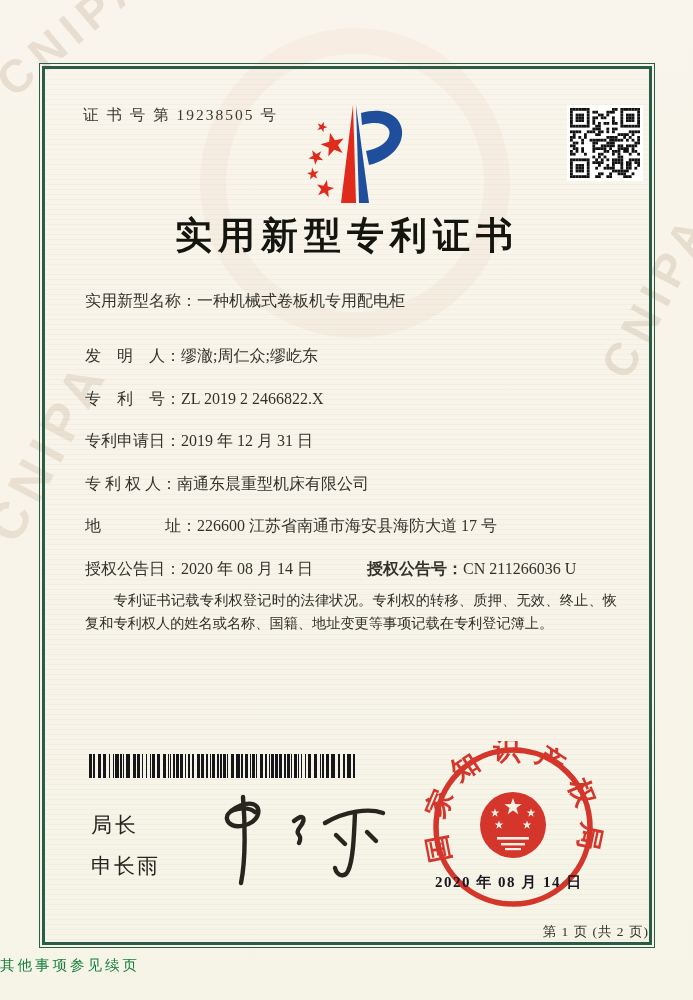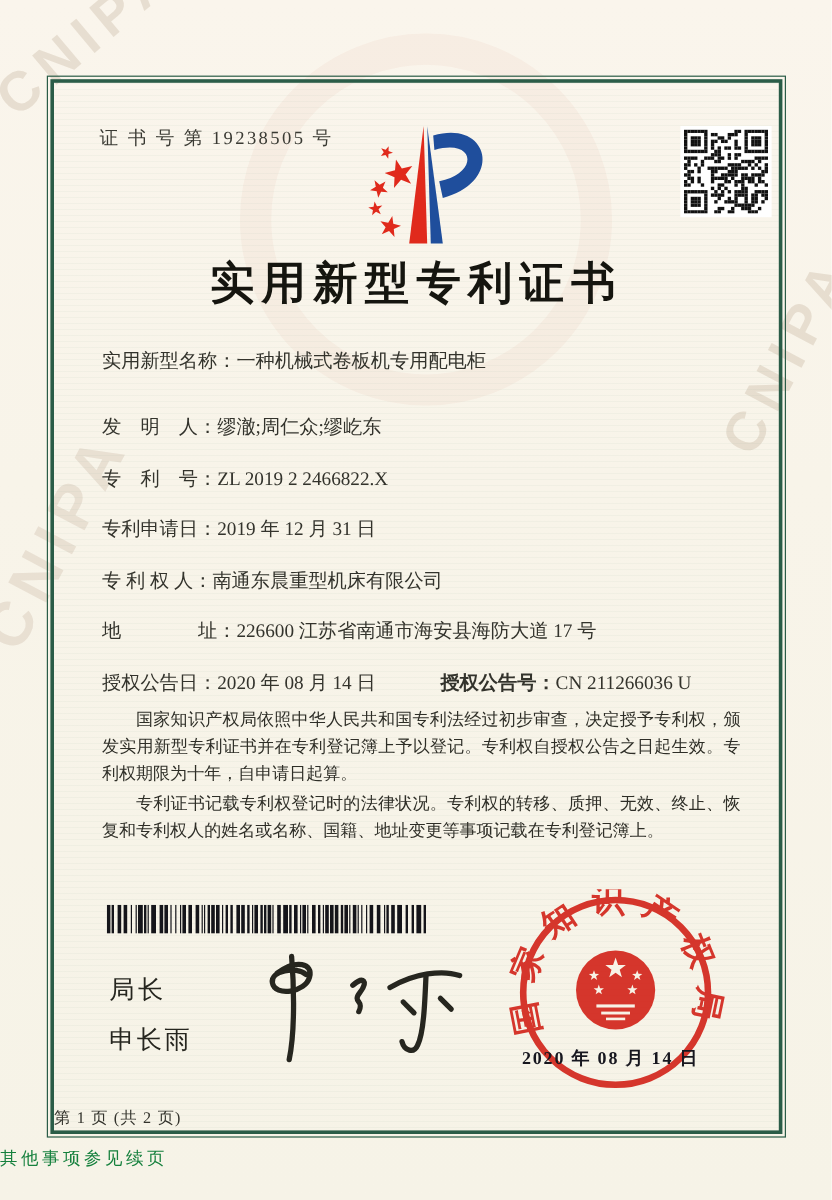--- a/index.html
+++ b/index.html
@@ -73,21 +73,21 @@
   .officer .o2 { letter-spacing:2px; }
   .signature { position:absolute; left:152px; top:722px; width:210px; height:100px; }
   .seal { position:absolute; left:376px; top:672px; width:184px; height:176px; opacity:0.93; }
   .seal-date {
     position:absolute; left:390px; top:804px; width:176px;
     font-size:15px; font-weight:bold; letter-spacing:1.5px;
     color:#17171f; white-space:nowrap;
   }
   .page-no {
     position:absolute; left:0; top:854px; width:100%;
-    text-align:left; font-size:13.5px; letter-spacing:1px; color:#33332c;
+    text-align:right; font-size:13.5px; letter-spacing:1px; color:#33332c;
   }
   .footer-note {
     position:absolute; left:0; top:956px; width:100%;
     text-align:left; font-size:14.5px; letter-spacing:3px; color:#15803d; z-index:1;
   }
 </style>
 </head>
 <body>
 
 <div class="wm wm-tl">CNIPA</div>
@@ -444,21 +444,20 @@
     </div>
     <div class="frow r5">
       <span class="flabel">地　　　　址：</span><span class="fvalue">226600 江苏省南通市海安县海防大道 17 号</span>
     </div>
     <div class="frow r6">
       <span class="flabel">授权公告日：</span><span class="fvalue">2020 年 08 月 14 日</span><span class="flabel grant2">授权公告号：</span><span class="fvalue">CN 211266036 U</span>
     </div>
   </div>
 
   <div class="paras">
-    <p>国家知识产权局依照中华人民共和国专利法经过初步审查，决定授予专利权，颁发实用新型专利证书并在专利登记簿上予以登记。专利权自授权公告之日起生效。专利权期限为十年，自申请日起算。</p>
     <p>专利证书记载专利权登记时的法律状况。专利权的转移、质押、无效、终止、恢复和专利权人的姓名或名称、国籍、地址变更等事项记载在专利登记簿上。</p>
   </div>
 
   <div class="barcode">
     <svg id="barcode-svg" width="272" height="24" viewBox="0 0 272 24">
         <rect x="0" y="0" width="3" height="24" fill="#15151a"></rect>
         <rect x="4" y="0" width="2" height="24" fill="#15151a"></rect>
         <rect x="9" y="0" width="3" height="24" fill="#15151a"></rect>
         <rect x="14" y="0" width="3" height="24" fill="#15151a"></rect>
         <rect x="20" y="0" width="1" height="24" fill="#15151a"></rect>

